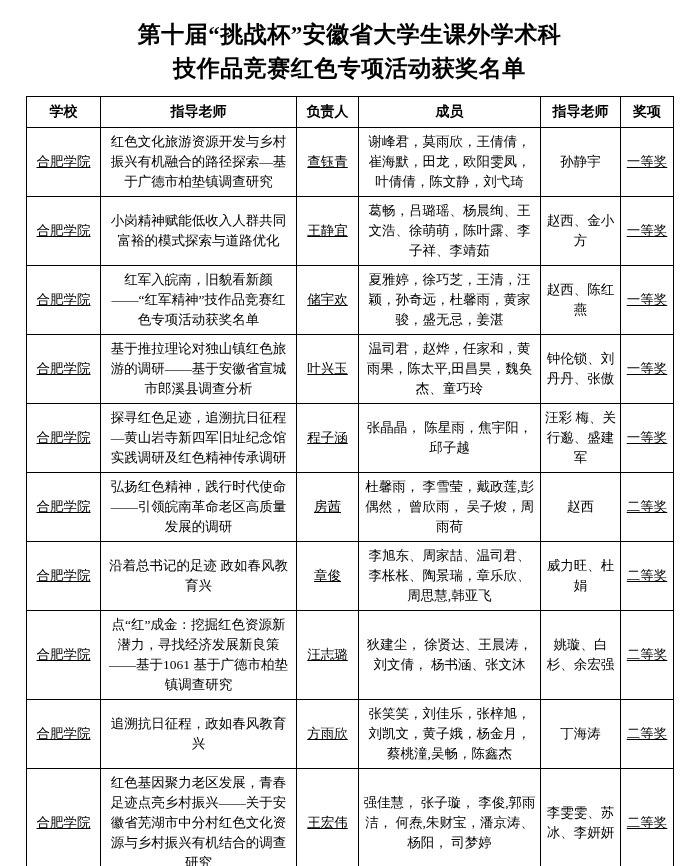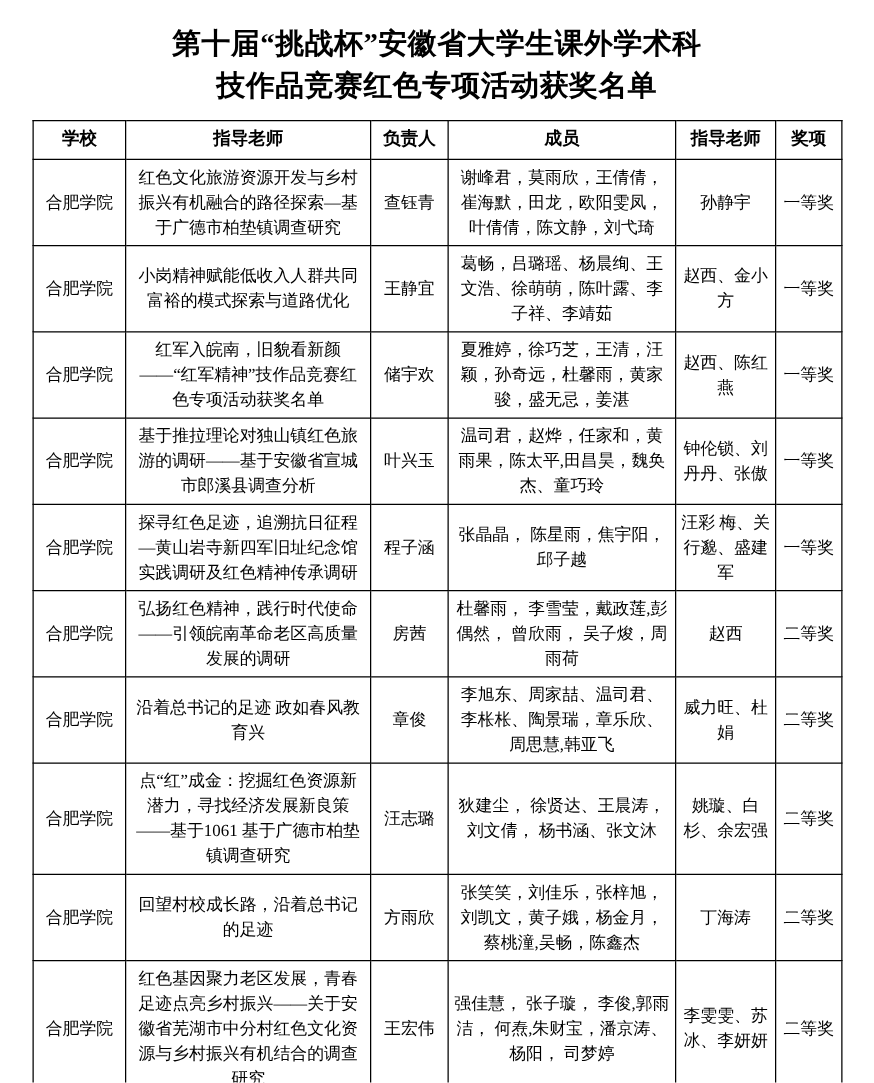--- a/index.html
+++ b/index.html
@@ -72,20 +72,21 @@
     line-height: 21px;
     padding-left: 5px;
     padding-right: 5px;
     margin-left: 23px;
   }
   td.teacher {
     line-height: 21px;
   }
   td.school, td.leader, td.prize {
     white-space: nowrap;
+    text-decoration: underline;
   }
 </style>
 </head>
 <body>
 
 <div class="page">
 
   <div class="title">
     <div>第十届“挑战杯”安徽省大学生课外学术科</div>
     <div>技作品竞赛红色专项活动获奖名单</div>
@@ -170,21 +171,21 @@
       <tr>
         <td class="school">合肥学院</td>
         <td class="work">点“红”成金：挖掘红色资源新潜力，寻找经济发展新良策——基于1061 基于广德市柏垫镇调查研究</td>
         <td class="leader">汪志璐</td>
         <td class="members">狄建尘， 徐贤达、王晨涛， 刘文倩， 杨书涵、张文沐</td>
         <td class="teacher">姚璇、白杉、余宏强</td>
         <td class="prize">二等奖</td>
       </tr>
       <tr>
         <td class="school">合肥学院</td>
-        <td class="work">回望村校成长路，沿着总书记的足迹</td>
+        <td class="work">追溯抗日征程，政如春风教育兴</td>
         <td class="leader">方雨欣</td>
         <td class="members">张笑笑，刘佳乐，张梓旭，刘凯文，黄子娥，杨金月，蔡桃潼,吴畅，陈鑫杰</td>
         <td class="teacher">丁海涛</td>
         <td class="prize">二等奖</td>
       </tr>
       <tr>
         <td class="school">合肥学院</td>
         <td class="work">红色基因聚力老区发展，青春足迹点亮乡村振兴——关于安徽省芜湖市中分村红色文化资源与乡村振兴有机结合的调查研究</td>
         <td class="leader">王宏伟</td>
         <td class="members">强佳慧， 张子璇， 李俊,郭雨洁， 何焘,朱财宝，潘京涛、杨阳， 司梦婷</td>

